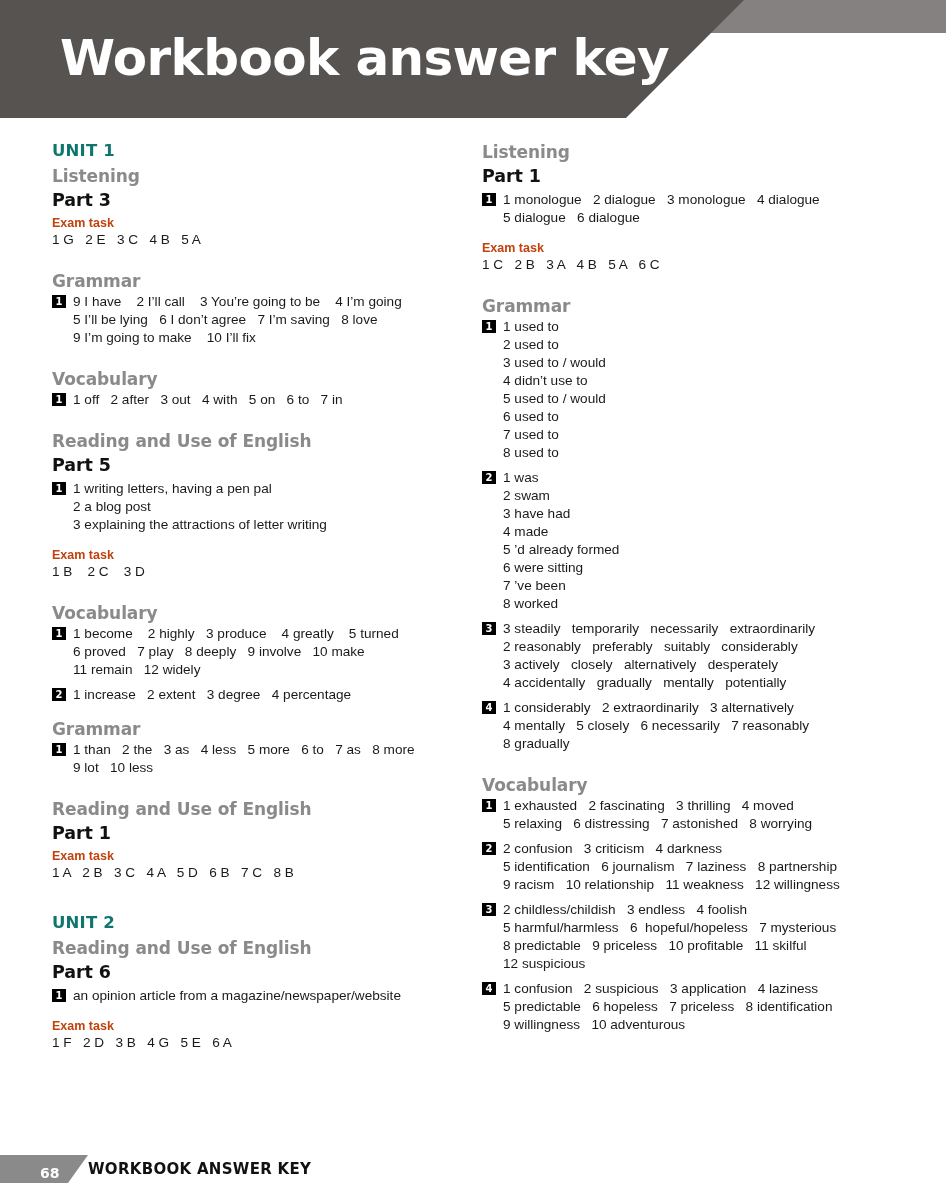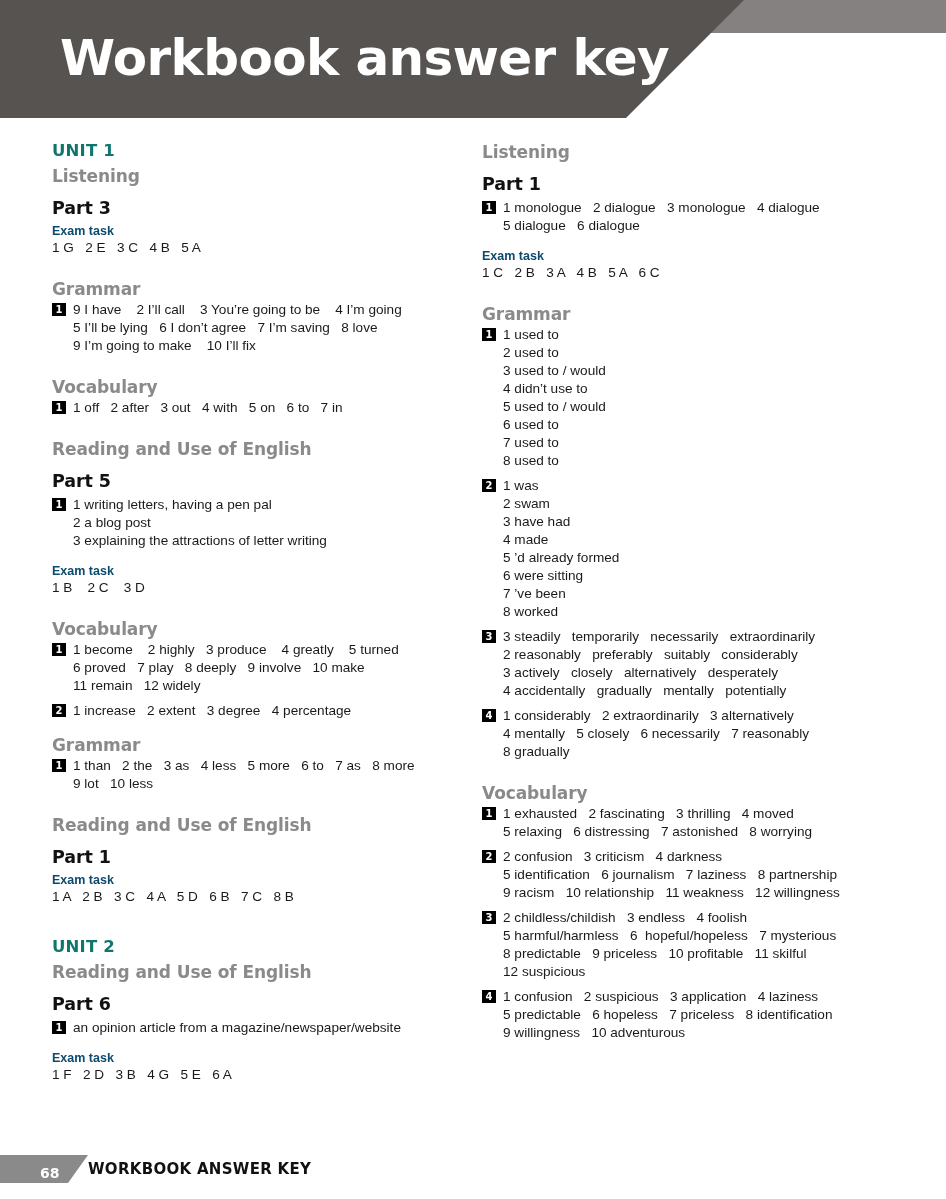--- a/index.html
+++ b/index.html
@@ -70,25 +70,25 @@
     letter-spacing: -0.1px;
     margin: 0;
     line-height: 24px;
   }
   .h-part {
     color: #111111;
     font-size: 17.5px;
     font-weight: bold;
     font-family: "DejaVu Sans", sans-serif;
     letter-spacing: -0.1px;
-    margin: 8px 0 3px 0;
+    margin: 0 0 3px 0;
     line-height: 24px;
   }
   .h-exam {
-    color: #0c4a6e;
+    color: #c2410c;
     font-size: 12.5px;
     font-weight: bold;
     margin: 0;
     line-height: 16px;
   }
   .ans-line {
     color: #1a1a1a;
     font-size: 13.6px;
     line-height: 18px;
     margin: 0;

